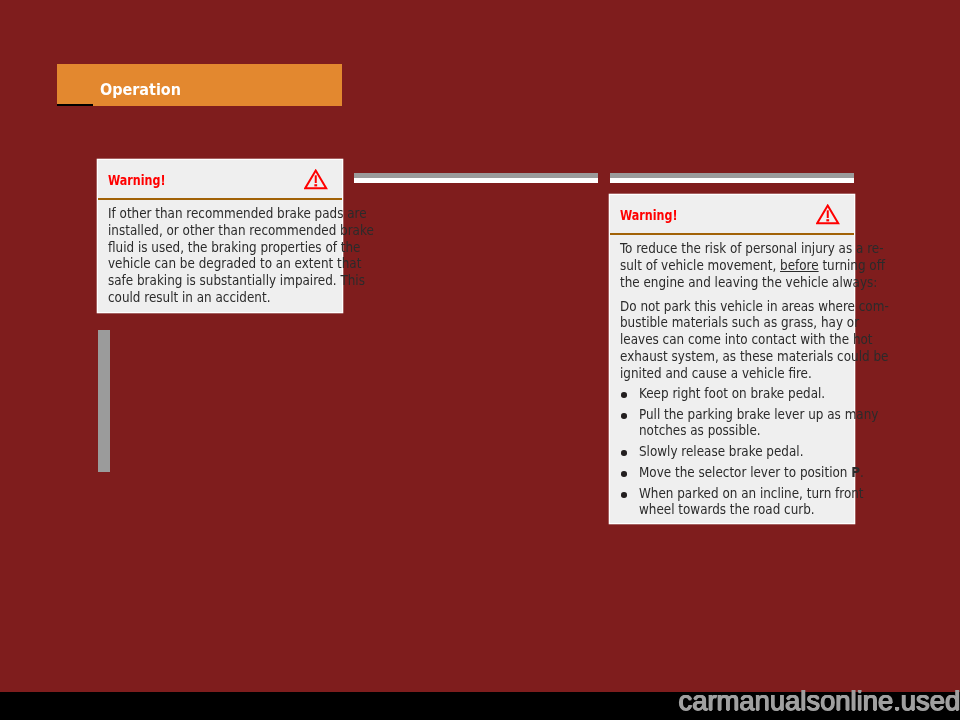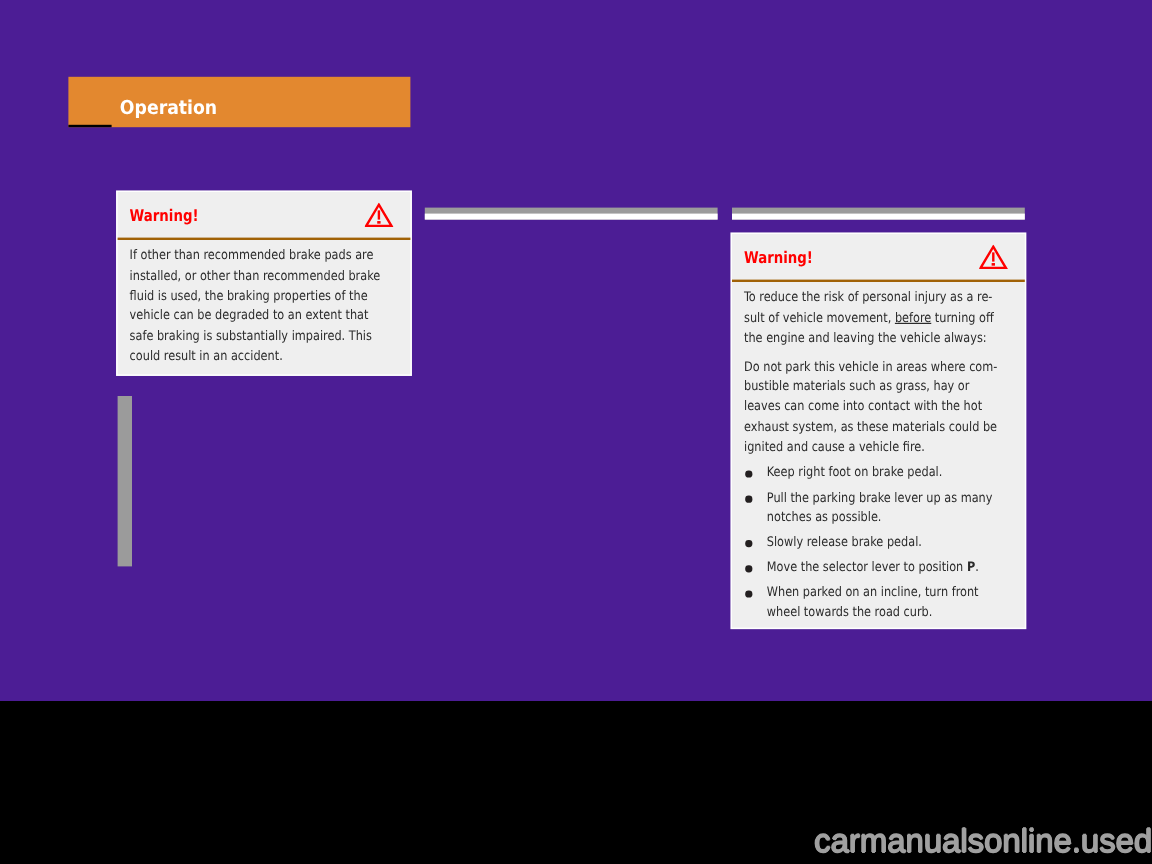--- a/index.html
+++ b/index.html
@@ -4,22 +4,22 @@
 <style>
   html, body {
     margin: 0; padding: 0;
     width: 960px; height: 720px;
     background: #000000;
     overflow: hidden;
   }
   .page {
     filter: opacity(1);
     position: relative;
-    width: 960px; height: 584px;
-    background: #4c1d95;
+    width: 960px; height: 692px;
+    background: #7f1d1d;
     font-family: "DejaVu Sans", sans-serif;
   }
   
   .hdr {
     position: absolute;
     left: 57px; top: 63.8px;
     width: 285px; height: 41.8px;
     background: #E3882F;
   }
   .hdr-notch {
@@ -73,21 +73,21 @@
     font-size: 13.5px;
     transform: scaleX(0.915);
     transform-origin: left top;
   }
   .wtri {
     position: absolute;
     left: 206.2px; top: 9.6px;
   }
   .wbox-body {
     padding: 5.2px 11px 5.0px 10.2px;
-    font-size: 11px;
+    font-size: 14px;
     font-stretch: condensed;
     color: #2B2B2B;
     line-height: 16.75px;
   }
   .wbox-body p { margin: 0 0 7.2px 0; }
   .wbox-body p + ul.blist { margin-top: 4.6px; }
   .wbox-body p:has(+ ul.blist) { margin-bottom: 0; }
   .wbox-body p:last-child { margin-bottom: 0; }
   .wbox-left .wbox-body { padding-bottom: 6.2px; }
   ul.blist { margin: 4.6px 0 0 0; padding: 0; list-style: none; }

